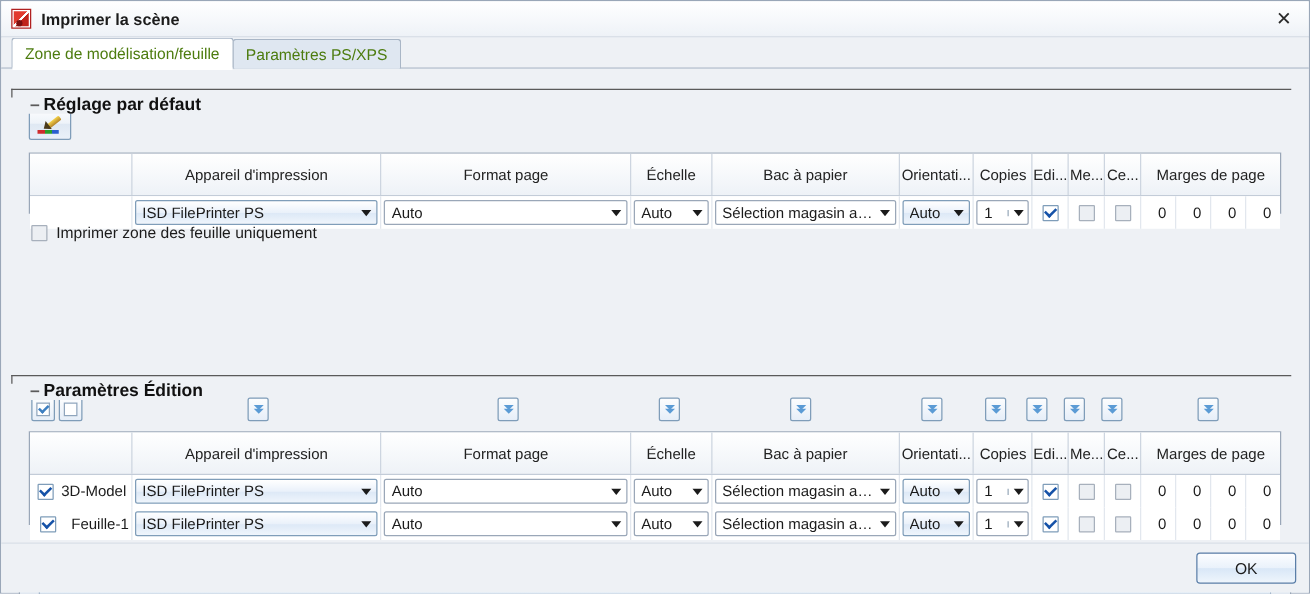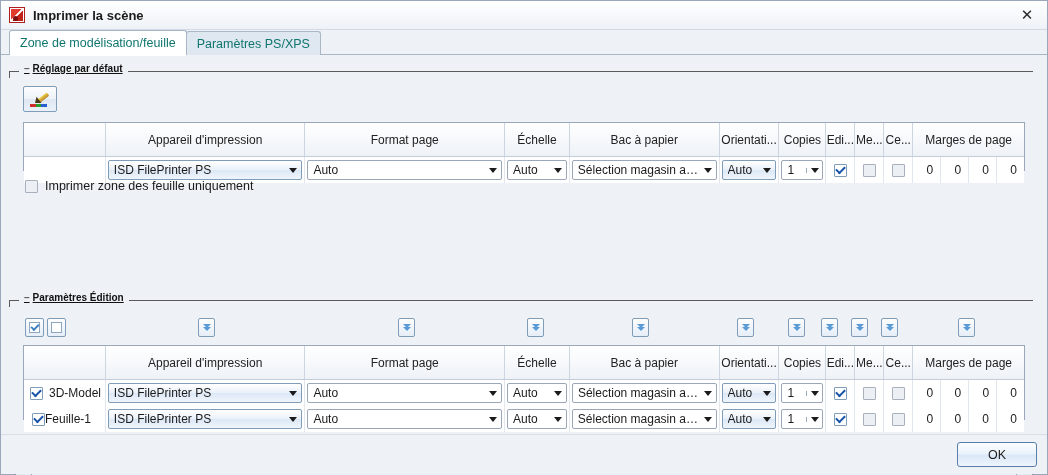--- a/index.html
+++ b/index.html
@@ -50,21 +50,21 @@
     display:flex; align-items:flex-end; padding-left:8px;
     background:#eef1f5;
   }
   .tabstrip::after{
     content:""; position:absolute; left:0; right:0; bottom:0; height:1px; background:#a9b6c6;
   }
   .tab {
     height:24px; padding:0 10px; display:flex; align-items:center;
     font-size:12.5px; border:1px solid #a9b6c6; border-bottom:none;
     border-radius:3px 3px 0 0; margin-right:-1px; position:relative; z-index:1;
-    background:#dfe7f1; color:#0f766e; cursor:pointer;
+    background:#dfe7f1; color:#4d7c0f; cursor:pointer;
   }
   .tab.active {
     background:#ffffff; z-index:3; height:25px;
   }
   .tab.active::after{
     content:""; position:absolute; left:0; right:0; bottom:-1px; height:2px; background:#ffffff;
   }
 
   
   .content {
@@ -73,22 +73,22 @@
   }
   .groupbox { position:absolute; }
   .gb-frame {
     position:absolute; left:0; right:0; top:8px; bottom:0;
     border:none; border-top:1px solid #5a5a5a;
   }
   .gb-frame::before{
     content:""; position:absolute; left:0; top:-1px; width:1px; height:7px; background:#5a5a5a;
   }
   .gb-title {
-    position:absolute; left:10px; top:0; padding:0 5px; background:#eef1f5;
-    font-weight:bold; font-size:10px; color:#111; z-index:2; white-space:nowrap;text-decoration:underline;
+    position:absolute; left:10px; top:12px; padding:0 5px; background:#eef1f5;
+    font-weight:bold; font-size:14px; color:#111; z-index:2; white-space:nowrap;
   }
   .gb-title .dash { color:#5a5a5a; font-weight:bold; margin-right:3px; }
 
   
   .tool-btn {
     width:34px; height:26px; border:1px solid #7f9db9; border-radius:2px;
     background:linear-gradient(to bottom,#fdfdfe 0%,#eef3f9 48%,#dfe8f3 52%,#eaf1f9 100%);
     display:flex; align-items:center; justify-content:center; cursor:pointer;
   }
   .pencil { width:20px; height:16px; position:relative; }
@@ -491,21 +491,21 @@
           <div class="dcell" style="width:29px; justify-content:center">
             <span class="cb grey"></span>
           </div>
           <div class="dcell numcell" style="width:28px">0</div>
           <div class="dcell numcell" style="width:28px">0</div>
           <div class="dcell numcell" style="width:28px">0</div>
           <div class="dcell numcell" style="width:27px">0</div>
         </div>
 
         <div class="grid-row data">
-          <div class="dcell" style="width:82px; gap:0; padding-left:8px">
+          <div class="dcell" style="width:82px; gap:12px; padding-left:8px">
             <span class="cb checked"></span>
             <span>Feuille-1</span>
           </div>
           <div class="dcell" style="width:200px">
             <div class="combo">
               <span class="lbl">ISD FilePrinter PS</span>
               <span class="arw">
                   <i class="arw-tri"></i>
                 </span>
             </div>

